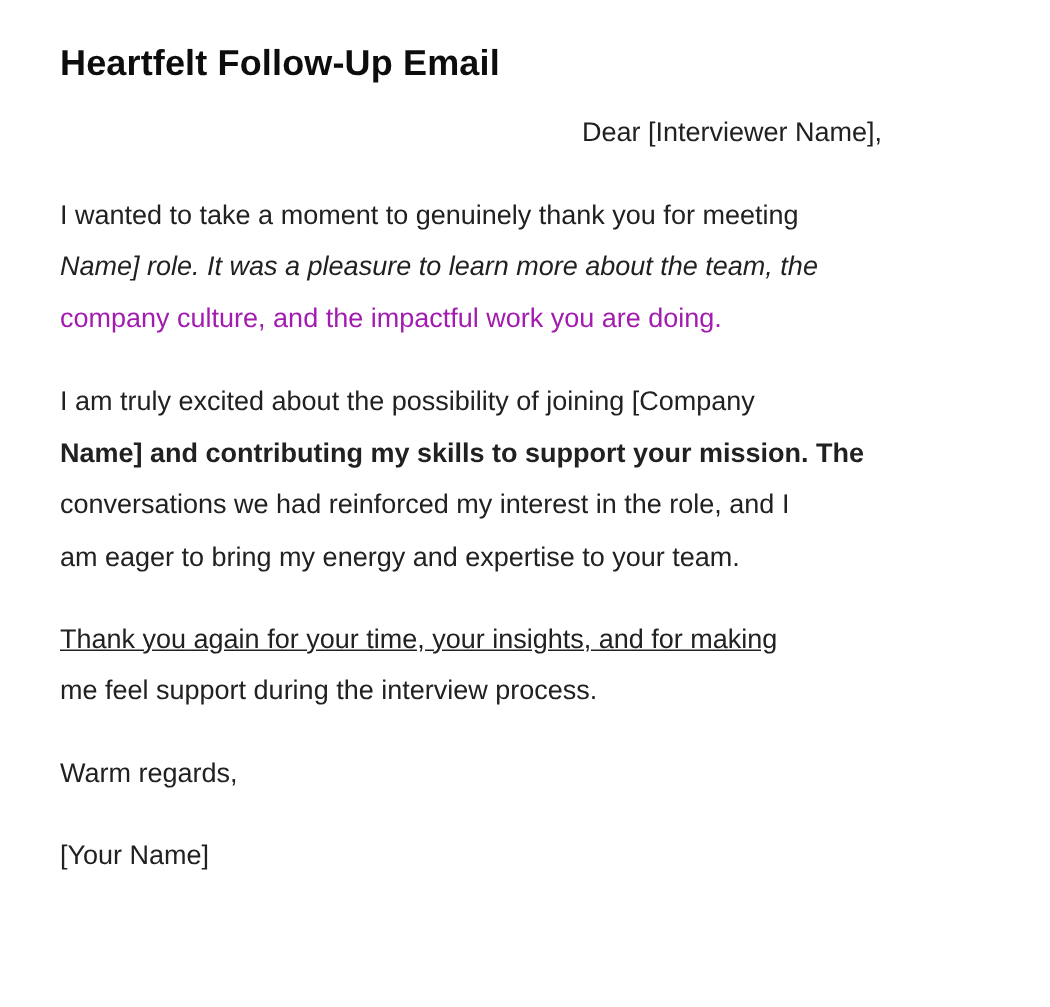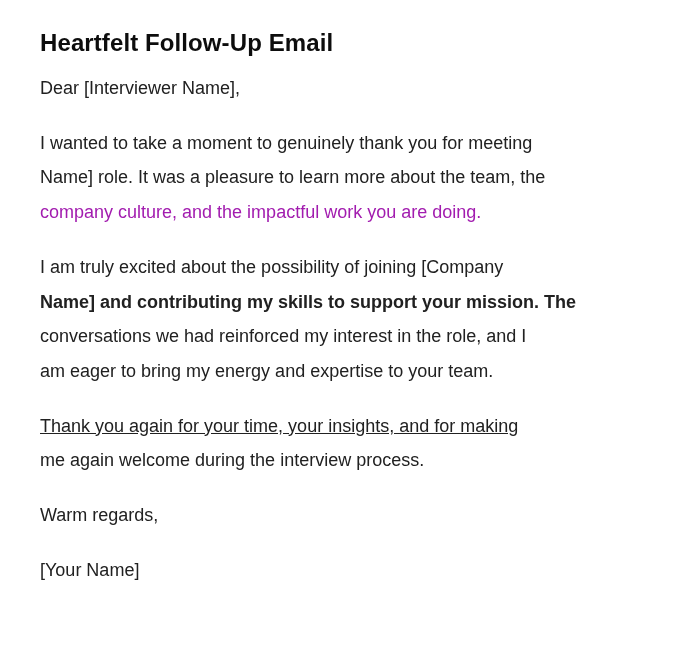--- a/index.html
+++ b/index.html
@@ -37,39 +37,39 @@
   }
 </style>
 </head>
 <body style="background: rgb(255, 255, 255);">
 
 <div class="document">
 
   <h1 class="doc-title" style="color: rgb(13, 13, 13);">Heartfelt Follow-Up Email</h1>
 
   <div class="paragraph">
-    <div class="line" style="color: rgb(33, 33, 33);">Dear [Interviewer Name],</div>
+    <div class="line" style="color: rgb(33, 33, 33); text-align: right;">Dear [Interviewer Name],</div>
   </div>
 
   <div class="paragraph">
     <div class="line" style="color: rgb(33, 33, 33);">I wanted to take a moment to genuinely thank you for meeting</div>
-    <div class="line" style="color: rgb(33, 33, 33);">Name] role. It was a pleasure to learn more about the team, the</div>
+    <div class="line" style="color: rgb(33, 33, 33); font-style: italic;">Name] role. It was a pleasure to learn more about the team, the</div>
     <div class="line" style="color: #a21caf;">company culture, and the impactful work you are doing.</div>
   </div>
 
   <div class="paragraph">
     <div class="line" style="color: rgb(33, 33, 33);">I am truly excited about the possibility of joining [Company</div>
     <div class="line" style="color: rgb(33, 33, 33); font-weight: bold;">Name] and contributing my skills to support your mission. The</div>
     <div class="line" style="color: rgb(33, 33, 33);">conversations we had reinforced my interest in the role, and I</div>
     <div class="line" style="color: rgb(33, 33, 33);">am eager to bring my energy and expertise to your team.</div>
   </div>
 
   <div class="paragraph">
     <div class="line" style="color: rgb(33, 33, 33); text-decoration: underline;">Thank you again for your time, your insights, and for making</div>
-    <div class="line" style="color: rgb(33, 33, 33);">me again welcome during the interview process.</div>
+    <div class="line" style="color: rgb(33, 33, 33);">me feel support during the interview process.</div>
   </div>
 
   <div class="paragraph">
     <div class="line" style="color: rgb(33, 33, 33);">Warm regards,</div>
   </div>
 
   <div class="paragraph">
     <div class="line" style="color: rgb(33, 33, 33);">[Your Name]</div>
   </div>
 

